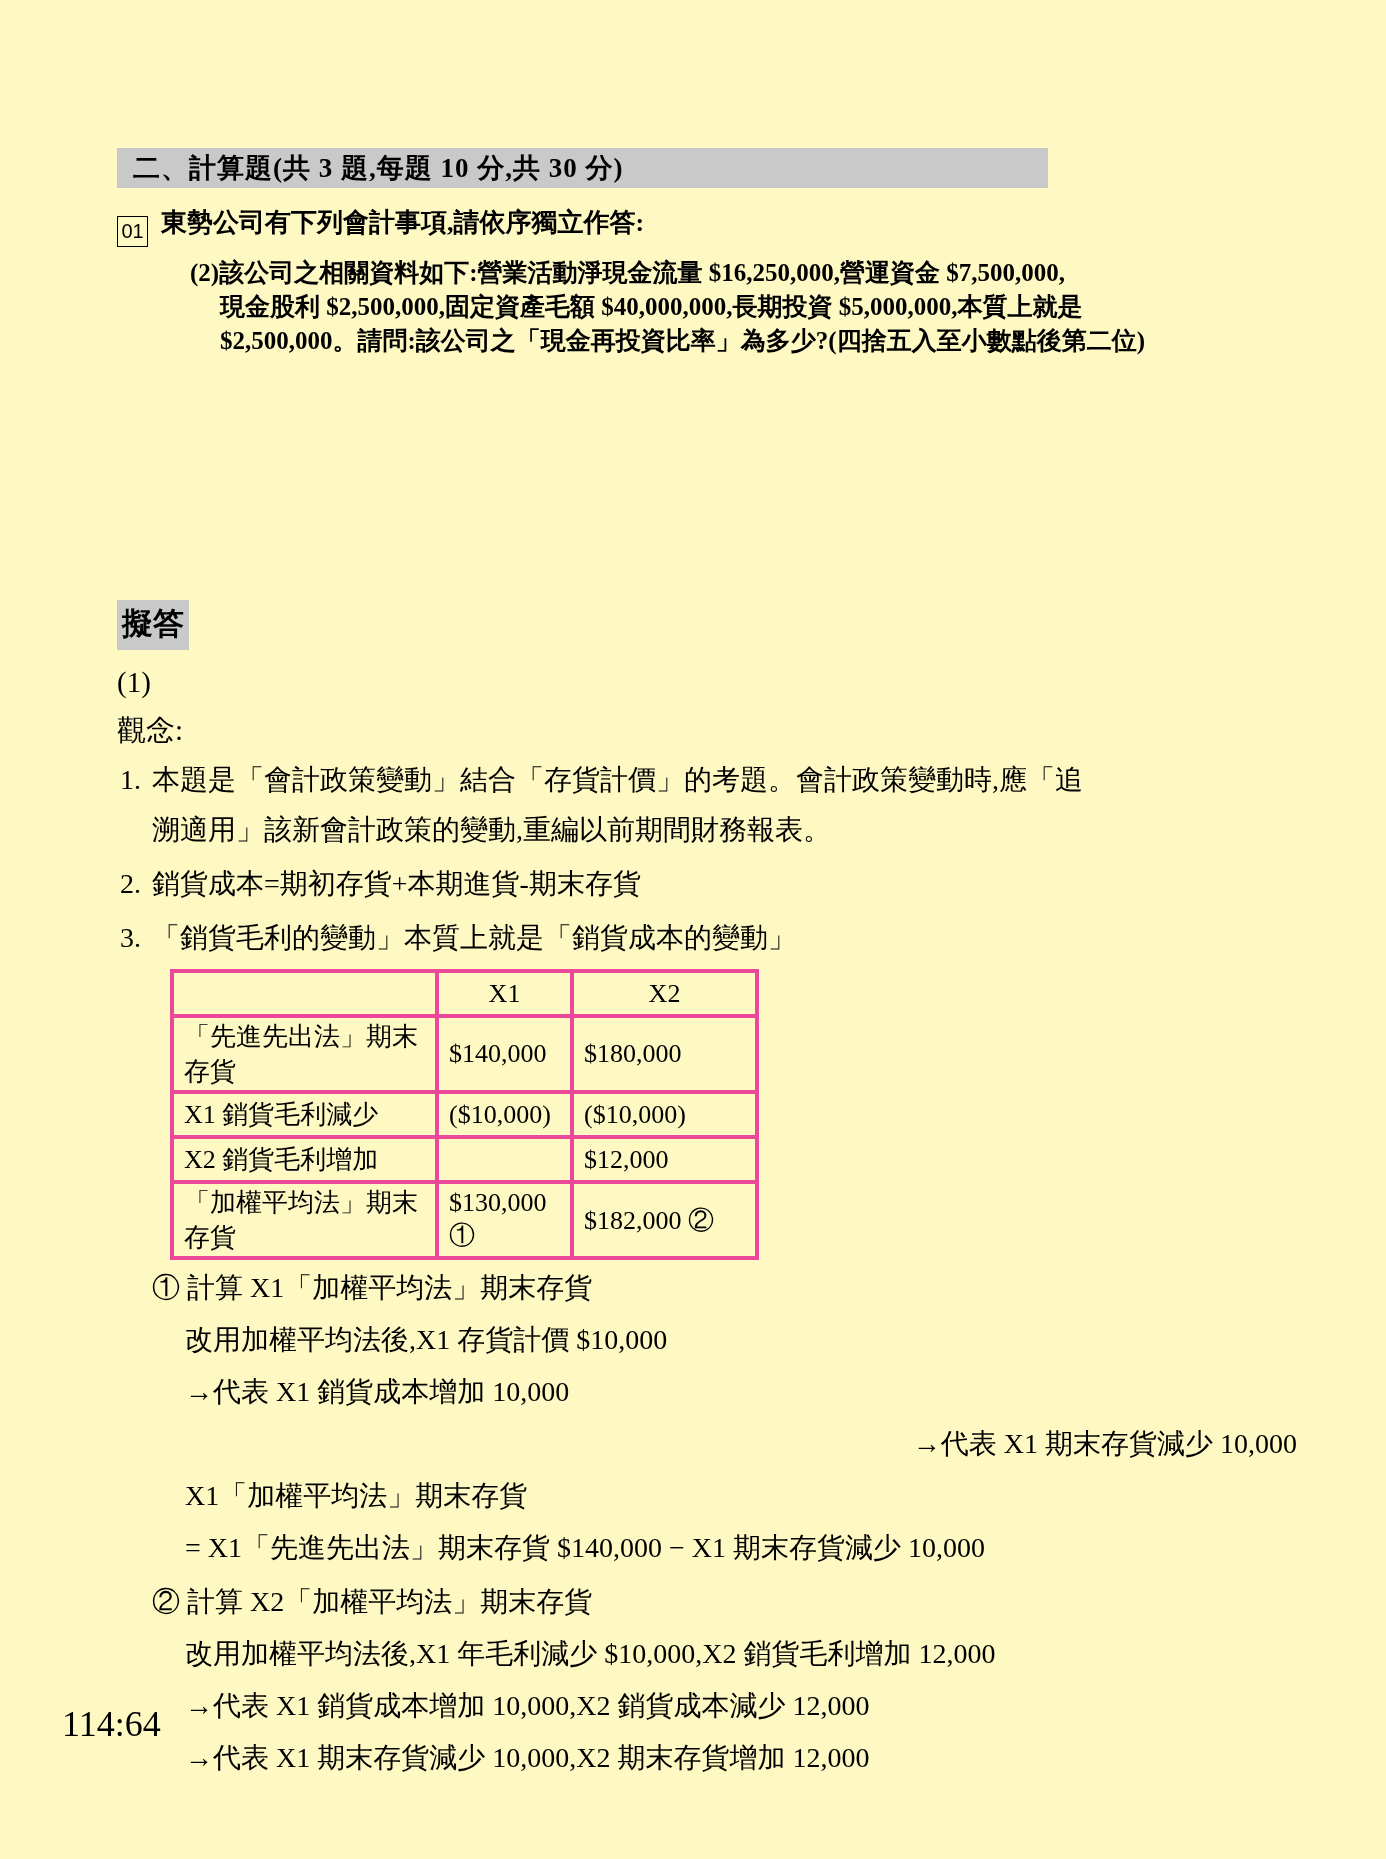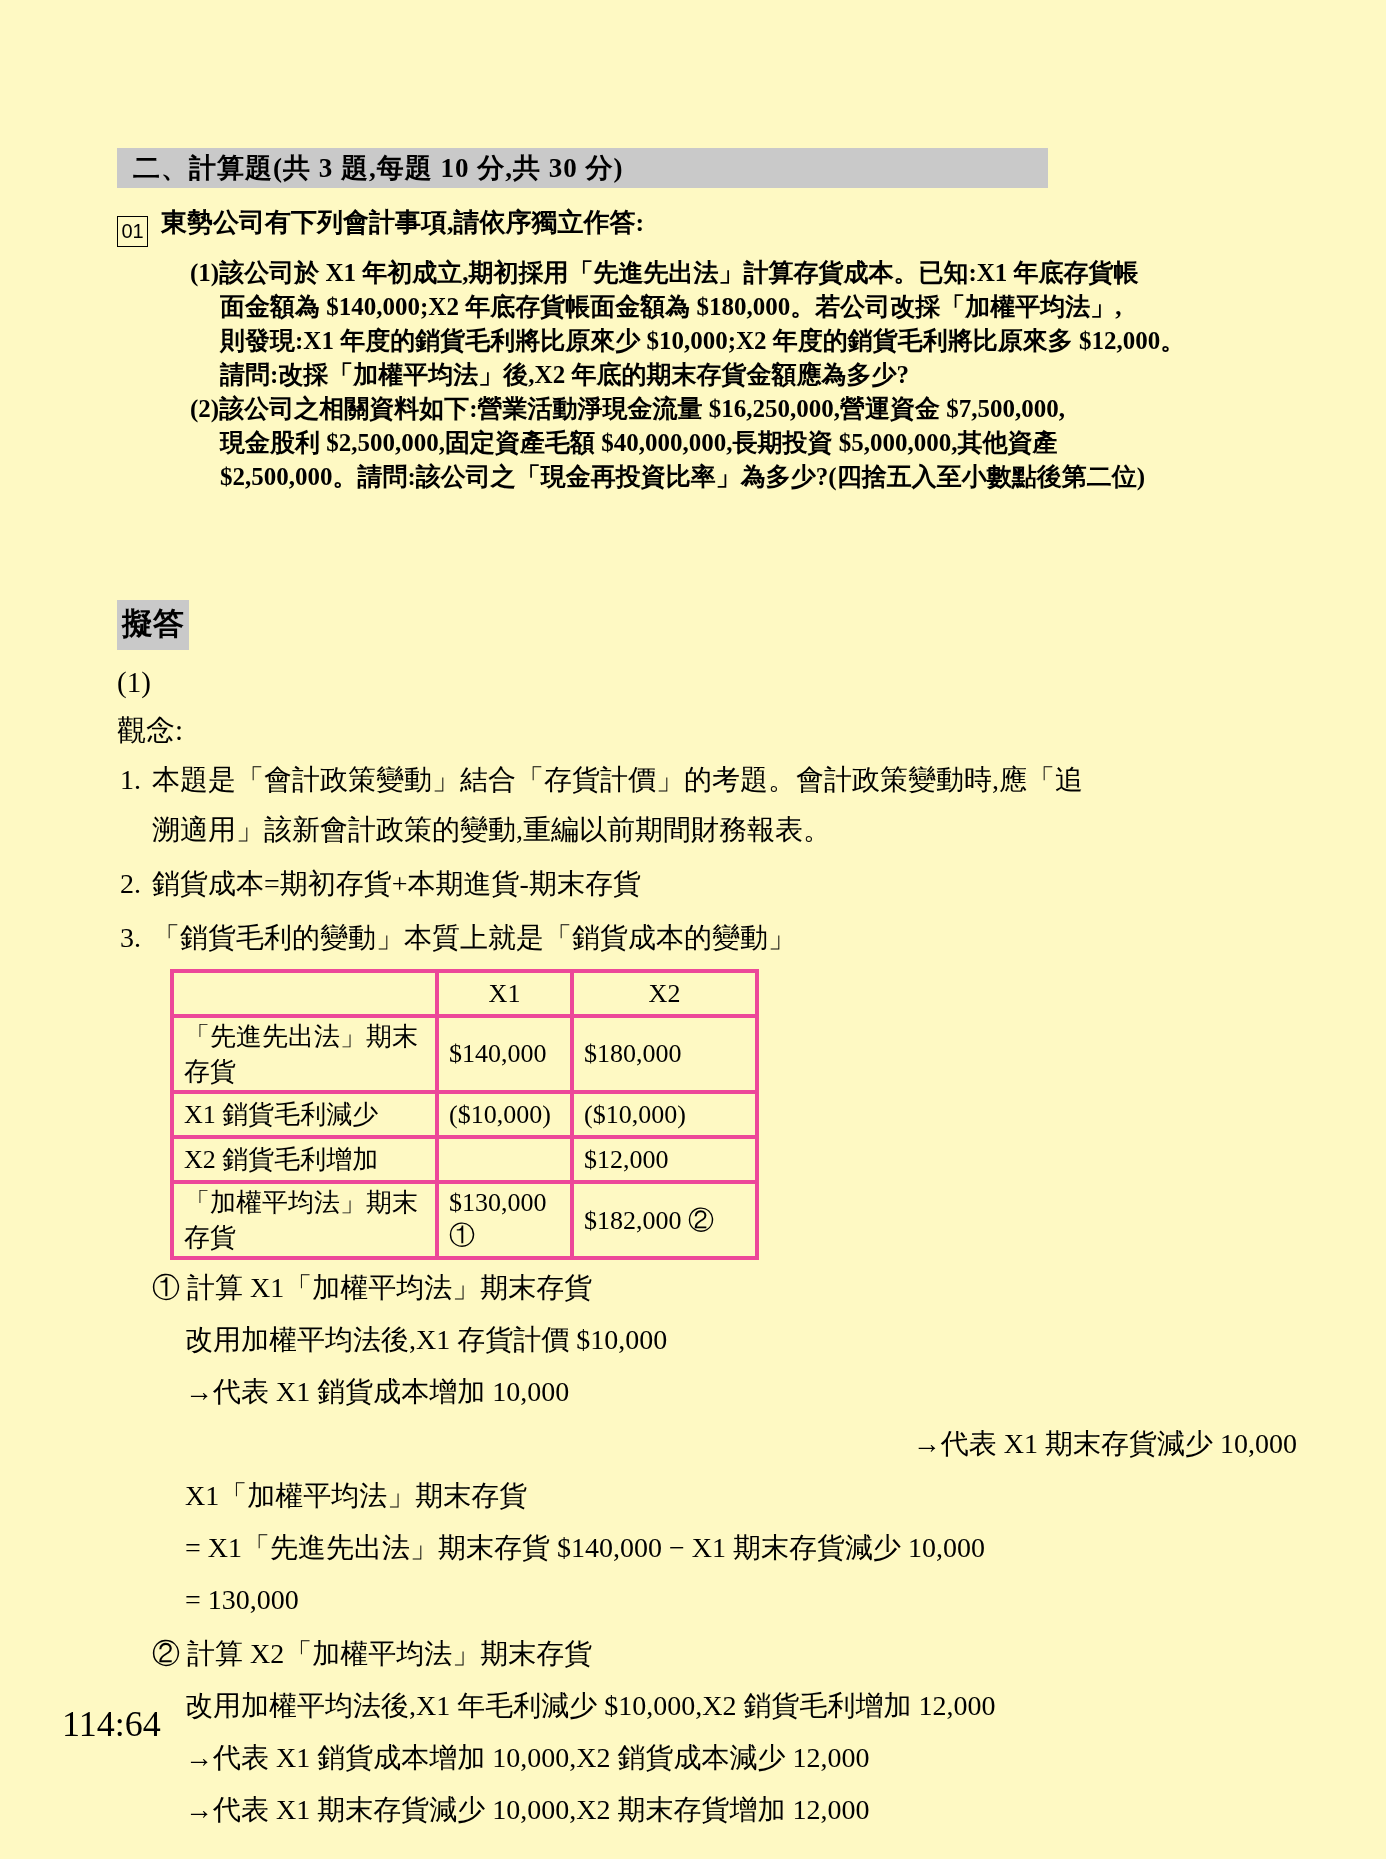--- a/index.html
+++ b/index.html
@@ -94,28 +94,22 @@
   <div class="header-bar">
     <span>二、計算題(共 3 題,每題 10 分,共 30 分)</span>
   </div>
 
   <div class="question">
     <div class="q-row">
       <span class="q-num">01</span>
       <span class="q-intro">東勢公司有下列會計事項,請依序獨立作答:</span>
     </div>
     <div class="q-part">
-      <div class="q-line q-first">(1)該公司於 X1 年初成立,期初採用「先進先出法」計算存貨成本。已知:X1 年底存貨帳</div>
-      <div class="q-line">面金額為 $140,000;X2 年底存貨帳面金額為 $180,000。若公司改採「加權平均法」,</div>
-      <div class="q-line">則發現:X1 年度的銷貨毛利將比原來少 $10,000;X2 年度的銷貨毛利將比原來多 $12,000。</div>
-      <div class="q-line">請問:改採「加權平均法」後,X2 年底的期末存貨金額應為多少?</div>
-    </div>
-    <div class="q-part">
       <div class="q-line q-first">(2)該公司之相關資料如下:營業活動淨現金流量 $16,250,000,營運資金 $7,500,000,</div>
-      <div class="q-line">現金股利 $2,500,000,固定資產毛額 $40,000,000,長期投資 $5,000,000,其他資產</div>
+      <div class="q-line">現金股利 $2,500,000,固定資產毛額 $40,000,000,長期投資 $5,000,000,本質上就是</div>
       <div class="q-line">$2,500,000。請問:該公司之「現金再投資比率」為多少?(四捨五入至小數點後第二位)</div>
     </div>
   </div>
 
   <div class="answer">
     <span class="answer-badge">擬答</span>
     <div class="ans-part-label">(1)</div>
     <div class="concept-heading">觀念:</div>
 
     <div class="concept">
@@ -173,21 +167,20 @@
     </tbody>
       </table>
 
     <div class="step">
       <div class="step-head">① 計算 X1「加權平均法」期末存貨</div>
       <div class="step-line">改用加權平均法後,X1 存貨計價 $10,000</div>
       <div class="step-line">→代表 X1 銷貨成本增加 10,000</div>
       <div class="step-line bold">→代表 X1 期末存貨減少 10,000</div>
       <div class="step-line">X1「加權平均法」期末存貨</div>
       <div class="step-line">= X1「先進先出法」期末存貨 $140,000 − X1 期末存貨減少 10,000</div>
-      <div class="step-line">= 130,000</div>
     </div>
 
     <div class="step">
       <div class="step-head">② 計算 X2「加權平均法」期末存貨</div>
       <div class="step-line">改用加權平均法後,X1 年毛利減少 $10,000,X2 銷貨毛利增加 12,000</div>
       <div class="step-line">→代表 X1 銷貨成本增加 10,000,X2 銷貨成本減少 12,000</div>
       <div class="step-line">→代表 X1 期末存貨減少 10,000,X2 期末存貨增加 12,000</div>
     </div>
   </div>
 

